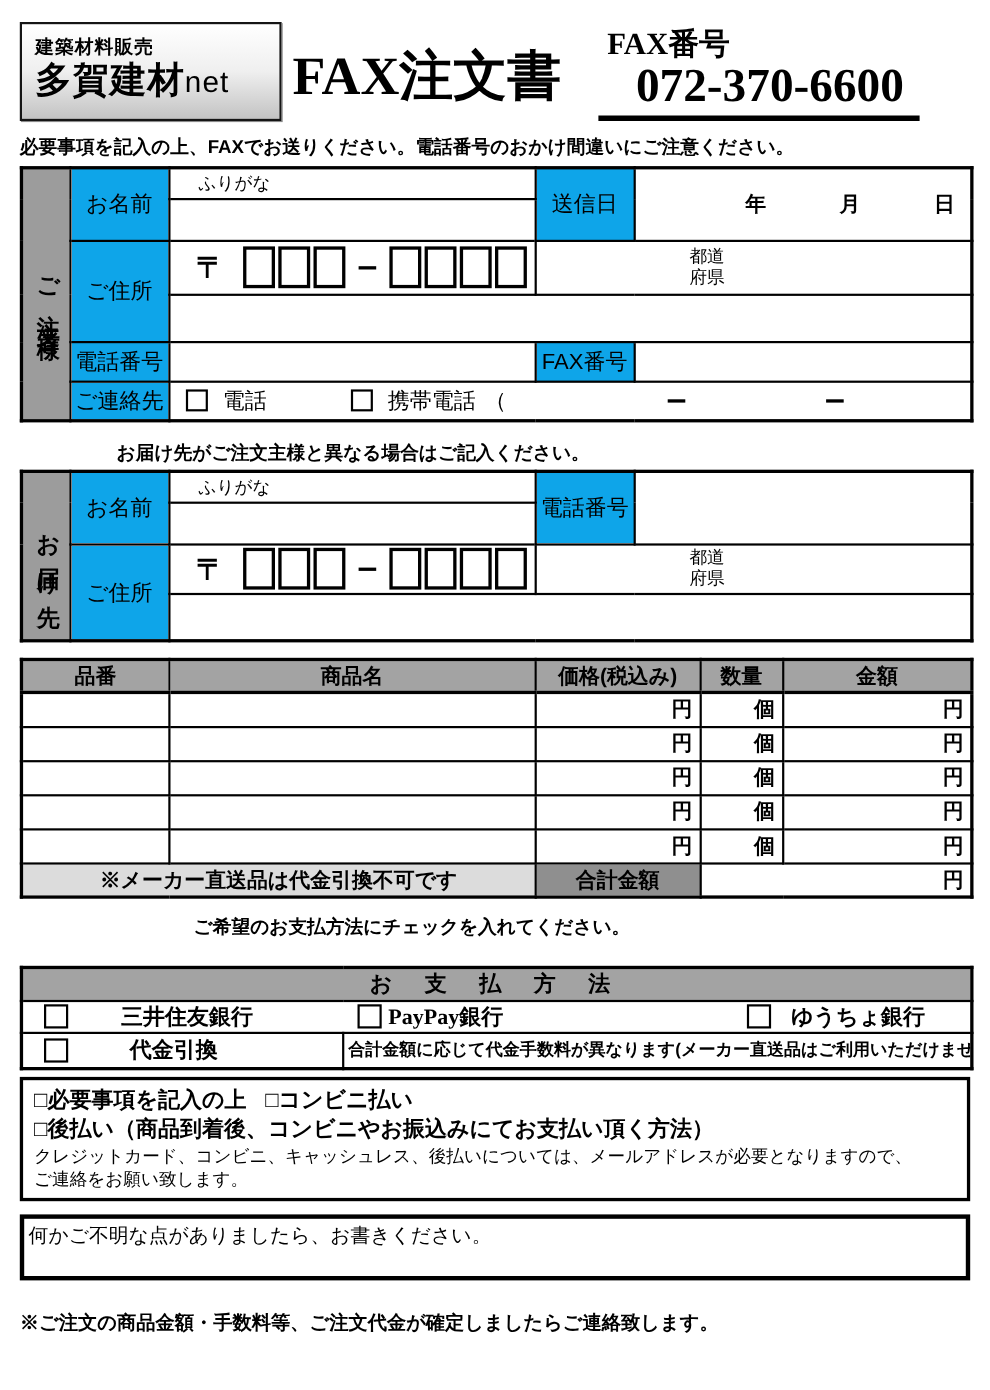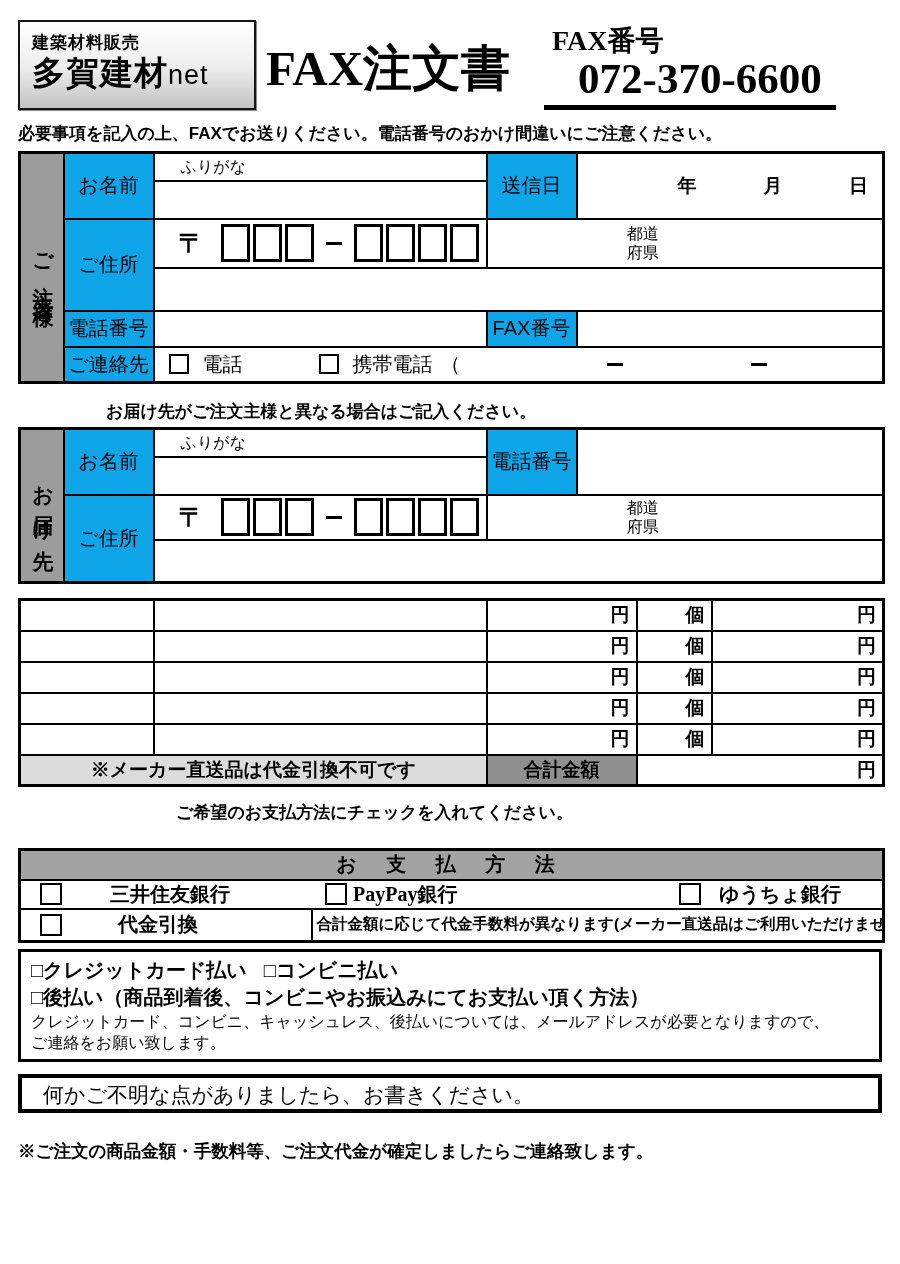--- a/index.html
+++ b/index.html
@@ -90,22 +90,22 @@
   .credit-box {
     border:3px solid #000; margin-top:6px; width:864px;
     padding:5px 10px 6px 10px; font-family:"Liberation Serif", serif;
   }
   .credit-line { font-size:20px; font-weight:bold; line-height:27px; white-space:nowrap; }
   .credit-line .opt-b { margin-left:12px; }
   .credit-small { font-size:16px; line-height:21px; font-weight:normal; white-space:nowrap; }
 
   
   .inquiry-box {
-    border:4px solid #000; margin-top:12px; width:864px; height:39px;
-    padding:3px 21px; font-family:"Liberation Serif", serif; font-size:21px; vertical-align:top;
+    border:4px solid #000; margin-top:12px; width:864px; height:60px;
+    padding:3px 4px; font-family:"Liberation Serif", serif; font-size:18px; vertical-align:top;
   }
   .footnote { font-weight:bold; font-size:17.5px; }
   .fn1 { margin-top:26px; }
   .fn2 { margin-top:8px; line-height:25px; }
   .fn2-indent { padding-left:36px; }
 </style>
 </head>
 <body>
 
 <div class="page">
@@ -248,20 +248,27 @@
 
   <table class="form-table t3">
     <colgroup>
         <col style="width:134px">
         <col style="width:333px">
         <col style="width:150px">
         <col style="width:75px">
         <col style="width:172px">
       </colgroup>
     <tbody>
+        <tr class="p-head" style="height:30px">
+      <td>品番</td>
+      <td>商品名</td>
+      <td>価格(税込み)</td>
+      <td>数量</td>
+      <td>金額</td>
+    </tr>
     <tr style="height:31px">
       <td class="entry"></td>
       <td class="entry"></td>
       <td class="unit"><span>円</span></td>
       <td class="unit"><span>個</span></td>
       <td class="unit"><span>円</span></td>
     </tr>
     <tr style="height:31px">
       <td class="entry"></td>
       <td class="entry"></td>
@@ -334,21 +341,21 @@
           <span class="cod-label">代金引換</span>
         </div>
       </td>
       <td class="cod-note">合計金額に応じて代金手数料が異なります(メーカー直送品はご利用いただけません)</td>
     </tr>
   </tbody>
     </table>
 
   <div class="credit-box">
     <div class="credit-line">
-      <span>□クレジットカード払い</span>
+      <span>□必要事項を記入の上</span>
       <span class="opt-b">□コンビニ払い</span>
     </div>
     <div class="credit-line">□後払い（商品到着後、コンビニやお振込みにてお支払い頂く方法）</div>
     <div class="credit-small">クレジットカード、コンビニ、キャッシュレス、後払いについては、メールアドレスが必要となりますので、</div>
     <div class="credit-small">ご連絡をお願い致します。</div>
   </div>
 
   <div class="inquiry-box">
     <span>何かご不明な点がありましたら、お書きください。</span>
   </div>

